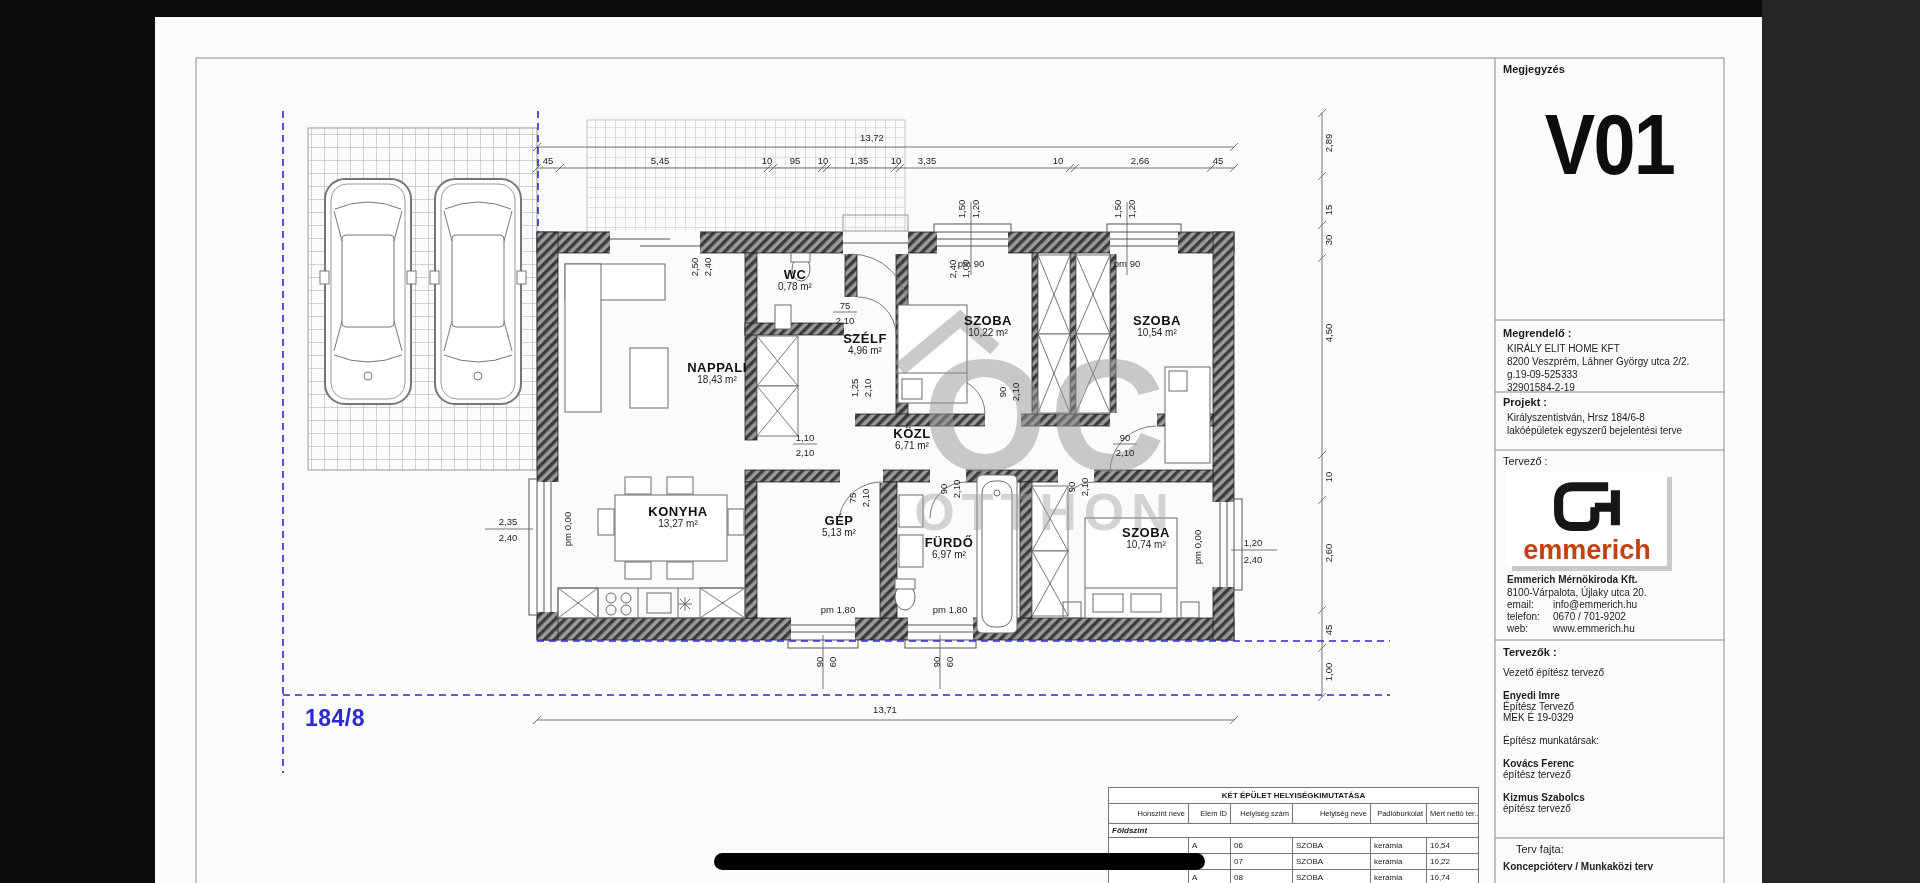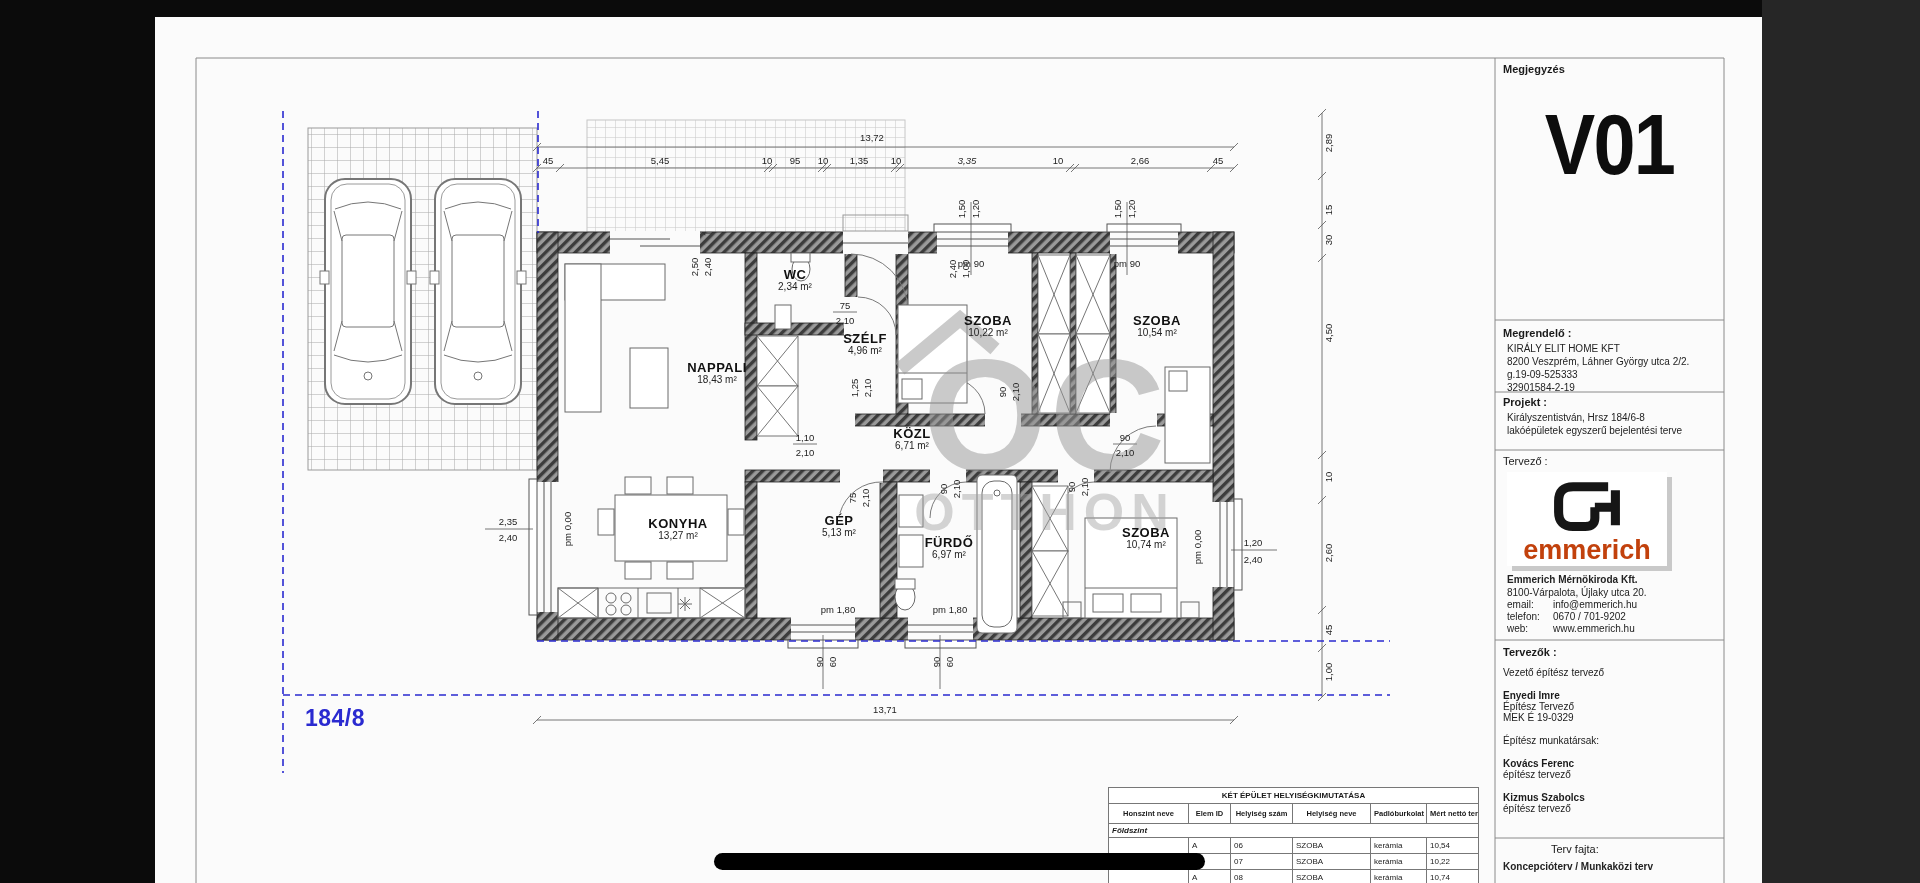--- a/index.html
+++ b/index.html
@@ -30,21 +30,21 @@
             padding:5px 4px 2px 4px;text-align:center}
   .logo-word{font-size:27px;font-weight:bold;letter-spacing:0;color:#c2410c;line-height:1;margin-top:-2px}
   .contact-row{display:grid;grid-template-columns:46px auto;font-size:10px;line-height:12px}
   .team-line{font-size:10px;line-height:11px}
   .team-line.b{font-weight:bold}
   .team-line.gap{margin-bottom:12px}
   
   .rt{position:absolute;left:953px;top:770px;border-collapse:collapse;background:#fff;table-layout:fixed;width:370px}
   .rt td,.rt th{border:1px solid #777;font-size:8px;padding:1px 3px;overflow:hidden;white-space:nowrap}
   .rt .ttl{font-weight:bold;text-align:center;font-size:8px;height:13px}
-  .rt th{font-weight:bold;text-align:center;height:17px;font-size:7.5px}
+  .rt th{font-weight:normal;text-align:right;height:17px;font-size:7.5px}
   .rt .grp{font-weight:bold;font-style:italic;height:11px}
   .rt .dr td{height:13px}
   .pill{position:absolute;left:559px;top:836px;width:491px;height:17px;background:#000;border-radius:9px;z-index:6}
 </style>
 </head>
 <body>
 
 <div class="edge" style="left:0;top:0;width:155px;height:883px"></div>
 <div class="edge" style="left:0;top:0;width:1920px;height:17px"></div>
 <div class="abs" style="left:1762px;top:0;width:158px;height:883px;background:#262626"></div>
@@ -254,39 +254,39 @@
     <div class="l2">OTTHON</div>
   </div>
 
   <div id="plan-labels" class="abs" style="left:0;top:0;width:1607px;height:866px">
       <div class="room" style="left: 562px; top: 356px;">
         <div class="rn">NAPPALI</div>
         <div class="ra">18,43 m²</div>
       </div>
       <div class="room" style="left: 640px; top: 263px;">
         <div class="rn">WC</div>
-        <div class="ra">2,34 m²</div>
+        <div class="ra">0,78 m²</div>
       </div>
       <div class="room" style="left: 710px; top: 327px;">
         <div class="rn">SZÉLF</div>
         <div class="ra">4,96 m²</div>
       </div>
       <div class="room" style="left: 833px; top: 309px;">
         <div class="rn">SZOBA</div>
         <div class="ra">10,22 m²</div>
       </div>
       <div class="room" style="left: 1002px; top: 309px;">
         <div class="rn">SZOBA</div>
         <div class="ra">10,54 m²</div>
       </div>
       <div class="room" style="left: 757px; top: 422px;">
         <div class="rn">KÖZL</div>
         <div class="ra">6,71 m²</div>
       </div>
-      <div class="room" style="left: 523px; top: 500px; margin-top: 12px;">
+      <div class="room" style="left: 523px; top: 500px;">
         <div class="rn">KONYHA</div>
         <div class="ra">13,27 m²</div>
       </div>
       <div class="room" style="left: 684px; top: 509px;">
         <div class="rn">GÉP</div>
         <div class="ra">5,13 m²</div>
       </div>
       <div class="room" style="left: 794px; top: 531px;">
         <div class="rn">FÜRDŐ</div>
         <div class="ra">6,97 m²</div>
@@ -295,21 +295,21 @@
         <div class="rn">SZOBA</div>
         <div class="ra">10,74 m²</div>
       </div>
       <span class="dim" style="left: 393px; top: 143px;">45</span>
       <span class="dim" style="left: 505px; top: 143px;">5,45</span>
       <span class="dim" style="left: 612px; top: 143px;">10</span>
       <span class="dim" style="left: 640px; top: 143px;">95</span>
       <span class="dim" style="left: 668px; top: 143px;">10</span>
       <span class="dim" style="left: 704px; top: 143px;">1,35</span>
       <span class="dim" style="left: 741px; top: 143px;">10</span>
-      <span class="dim" style="left: 812px; top: 143px; font-style: italic;">3,35</span>
+      <span class="dim" style="left: 772px; top: 143px;">3,35</span>
       <span class="dim" style="left: 903px; top: 143px;">10</span>
       <span class="dim" style="left: 985px; top: 143px;">2,66</span>
       <span class="dim" style="left: 1063px; top: 143px;">45</span>
       <span class="dim" style="left: 717px; top: 120px;">13,72</span>
       <span class="dim" style="left: 730px; top: 692px;">13,71</span>
       <span class="dim v" style="left: 1173px; top: 126px;">2,89</span>
       <span class="dim v" style="left: 1173px; top: 193px;">15</span>
       <span class="dim v" style="left: 1173px; top: 223px;">30</span>
       <span class="dim v" style="left: 1173px; top: 316px;">4,50</span>
       <span class="dim v" style="left: 1173px; top: 460px;">10</span>
@@ -408,21 +408,21 @@
         <div class="team-line b">Enyedi Imre</div>
         <div class="team-line">Építész Tervező</div>
         <div class="team-line gap">MEK É 19-0329</div>
         <div class="team-line gap">Építész munkatársak:</div>
         <div class="team-line b">Kovács Ferenc</div>
         <div class="team-line gap">építész tervező</div>
         <div class="team-line b">Kizmus Szabolcs</div>
         <div class="team-line">építész tervező</div>
       </div>
 
-    <div class="tb-label normal" style="left:1396px;top:826px">Terv fajta:</div>
+    <div class="tb-label normal" style="left:1361px;top:826px">Terv fajta:</div>
     <div class="tb-text" style="left:1348px;top:843px;font-weight:bold">Koncepcióterv / Munkaközi terv</div>
   </div>
 
   <table class="rt">
     <colgroup>
         <col style="width:80px">
         <col style="width:42px">
         <col style="width:62px">
         <col style="width:78px">
         <col style="width:56px">

